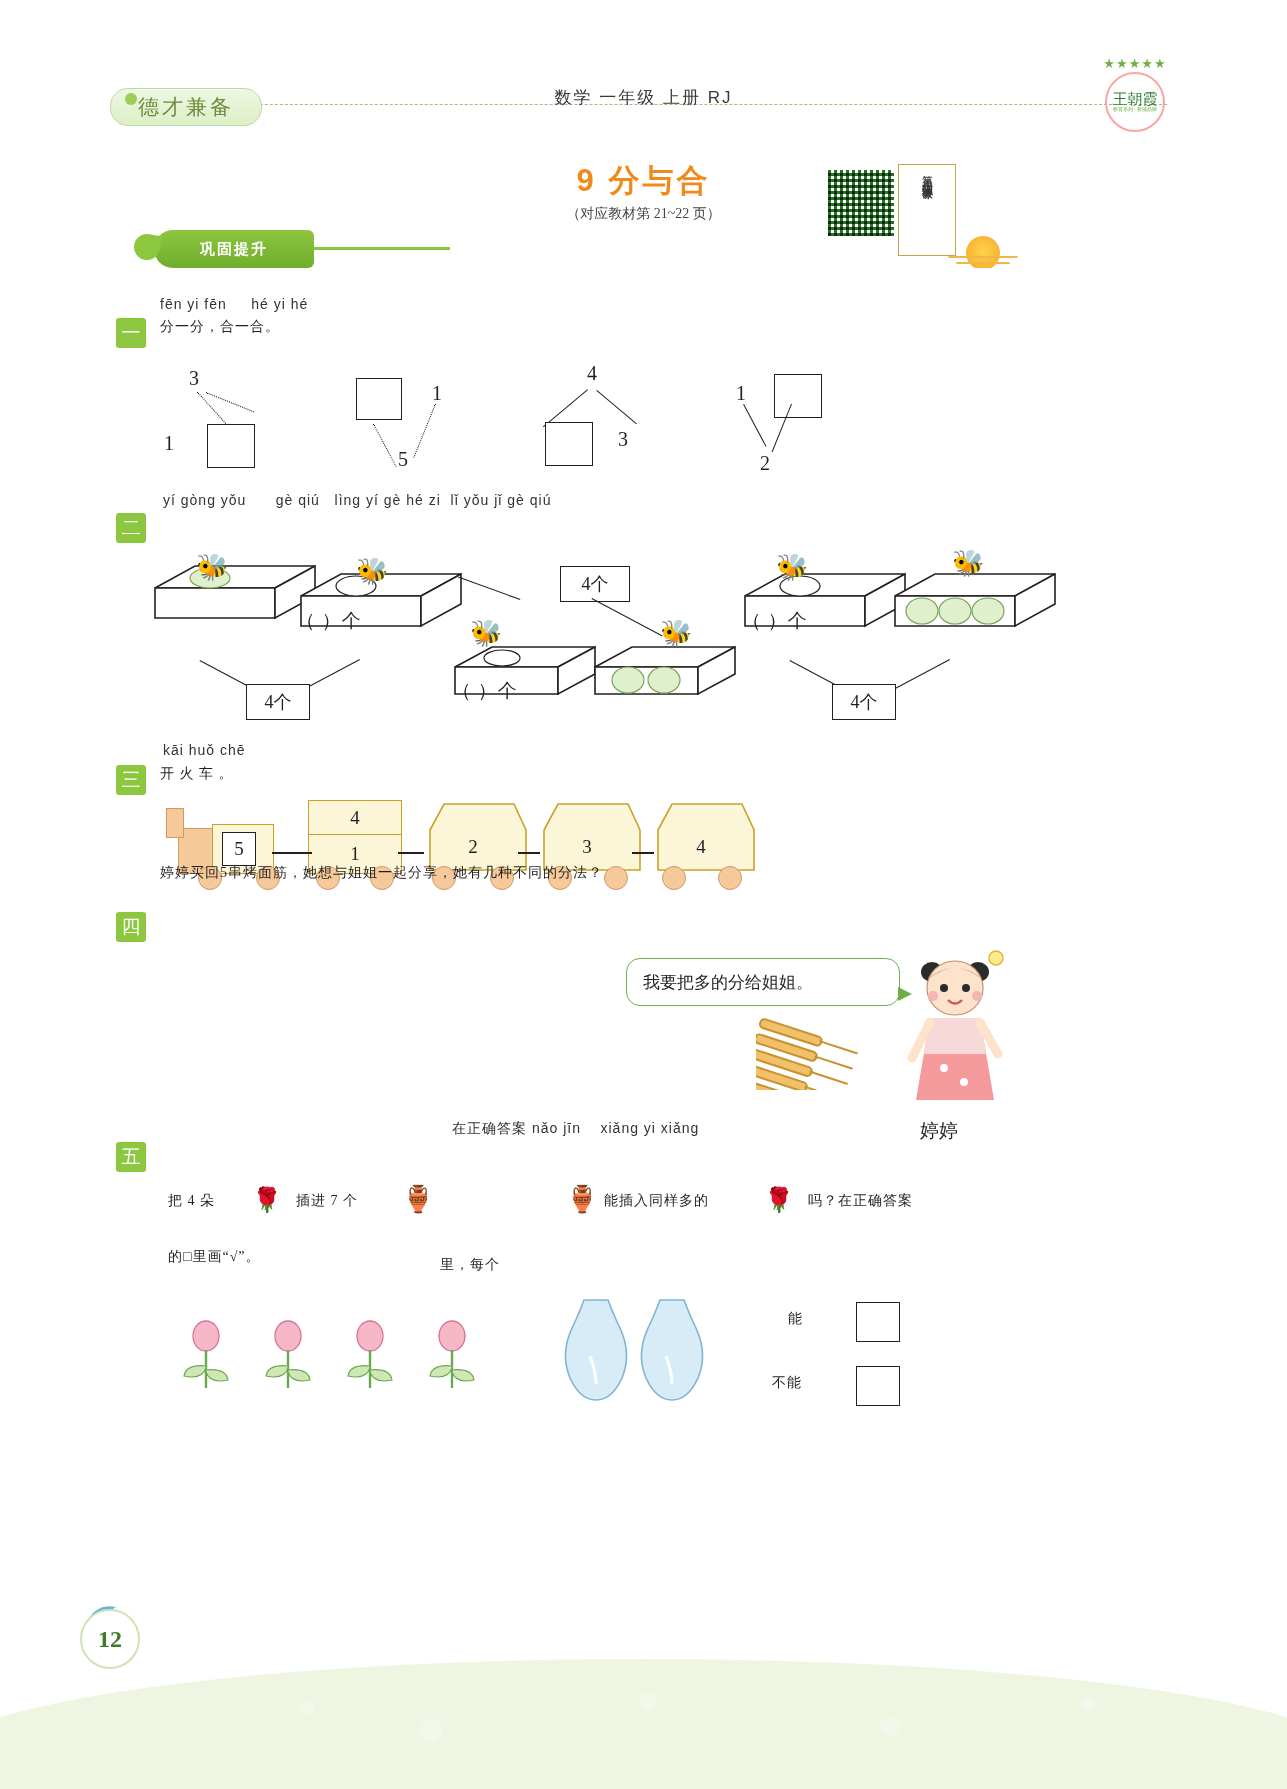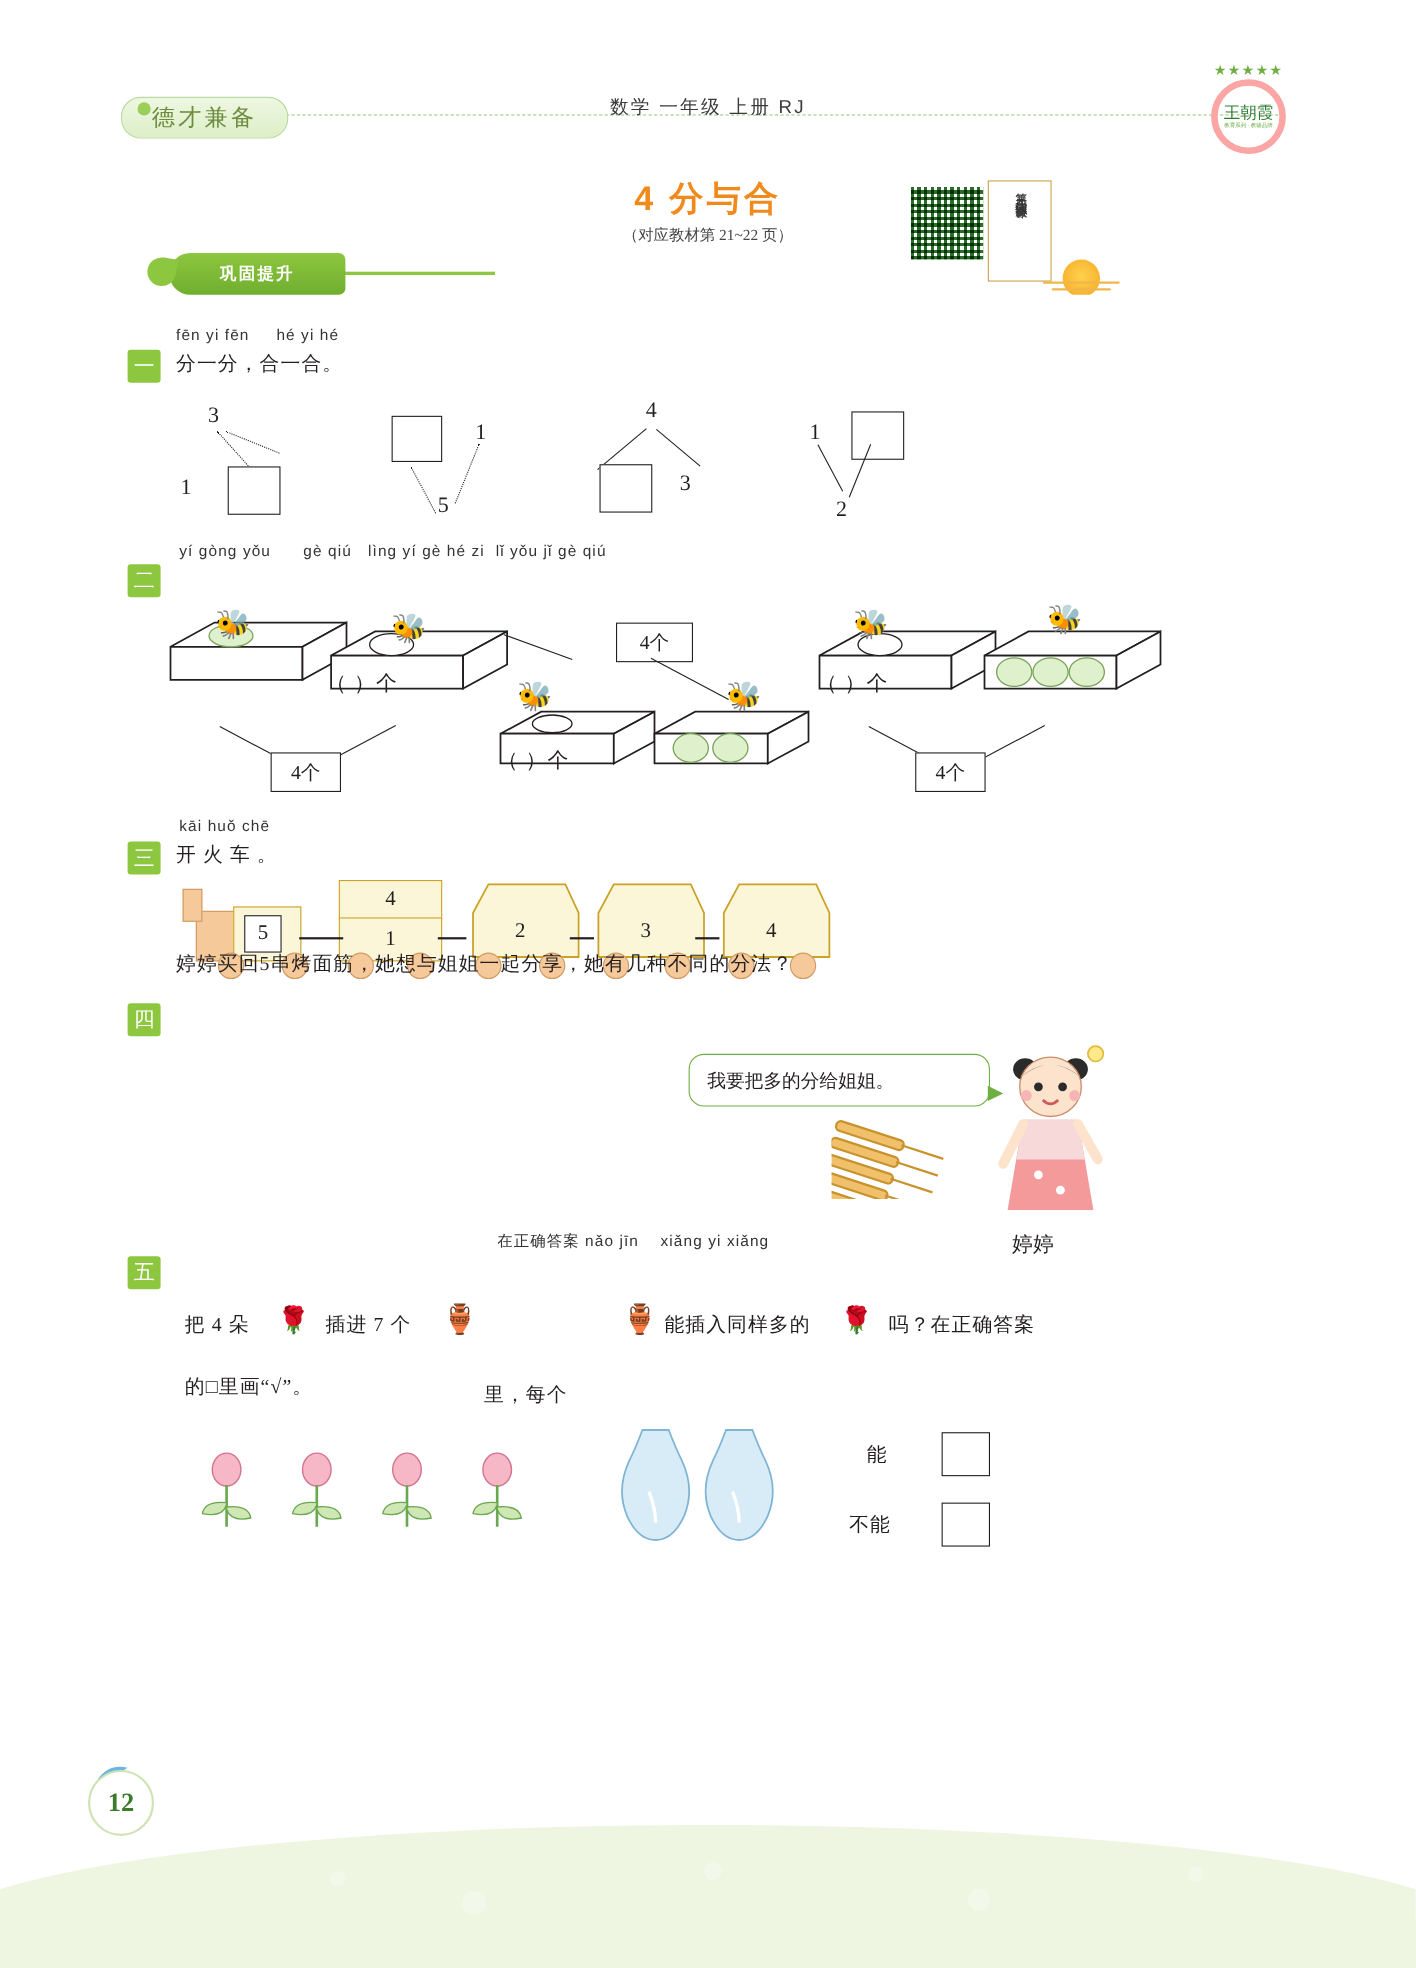--- a/index.html
+++ b/index.html
@@ -36,21 +36,21 @@
     position:absolute;left:14px;top:4px;width:12px;height:12px;
     border-radius:50%;
   }
   .logo-right{
     position:absolute;right:104px;top:58px;width:96px;height:72px;
     text-align:center;
   }
   .logo-stars{font-size:13px;color:#6fae43;letter-spacing:1px;line-height:12px;}
   .logo-circle{
     margin:2px auto 0;width:56px;height:56px;border-radius:50%;
-    border:6px solid #fca5a5;display:flex;align-items:center;justify-content:center;
+    border:2px solid #fca5a5;display:flex;align-items:center;justify-content:center;
     flex-direction:column;
   }
   .logo-circle .cn{font-size:15px;color:#2f7d32;line-height:14px;}
   .logo-circle .sub{font-size:5px;color:#6fae43;}
 
   
   .unit-title{
     position:absolute;top:160px;left:0;width:100%;text-align:center;
     font-size:31px;font-weight:bold;color:#f08a1d;letter-spacing:3px;
     font-family:"Liberation Sans", sans-serif;
@@ -112,21 +112,21 @@
     position:absolute;width:30px;height:30px;
     background:#8dc63f;color:#fff;font-size:19px;
     display:flex;align-items:center;justify-content:center;
     border-radius:3px;font-family:"Liberation Serif", serif;
   }
   .pinyin{
     position:absolute;font-size:14px;color:#333;letter-spacing:1px;
     font-family:"Liberation Sans", sans-serif;white-space:pre;
   }
   .qtext{
-    position:absolute;font-size:18px;color:#231f20;letter-spacing:1px;white-space:nowrap;
+    position:absolute;font-size:14px;color:#231f20;letter-spacing:1px;white-space:nowrap;
   }
   .qtext.big{font-size:22px;}
 
   
   .num{position:absolute;font-size:20px;color:#231f20;}
   .box{
     position:absolute;border:1.5px solid #231f20;background:#fff;
   }
   .sline{position:absolute;height:0;border-top:1.6px solid #231f20;transform-origin:0 0;}
   .dline{position:absolute;height:0;border-top:1.6px dotted #231f20;transform-origin:0 0;}
@@ -210,21 +210,21 @@
   </div>
 
   <div class="logo-right">
     <div class="logo-stars">★★★★★</div>
     <div class="logo-circle">
       <div class="cn">王朝霞</div>
       <div class="sub">教育系列 · 教辅品牌</div>
     </div>
   </div>
 
-  <div class="unit-title">4 分与合</div>
+  <div class="unit-title">9 分与合</div>
   <div class="unit-sub">（对应教材第 21~22 页）</div>
 
   <div class="qr-wrap">
     <div class="qr"></div>
     <div class="qr-side">
       <span>第三单元 知识讲解微课</span>
     </div>
   </div>
   <div class="sun">
     <div class="ball"></div>

